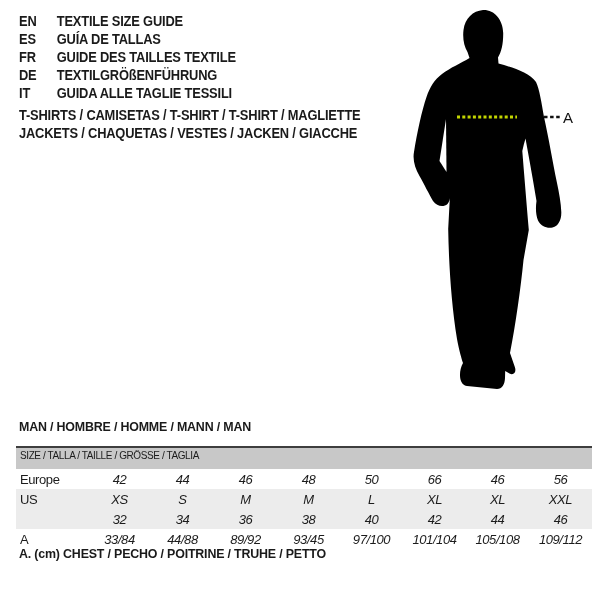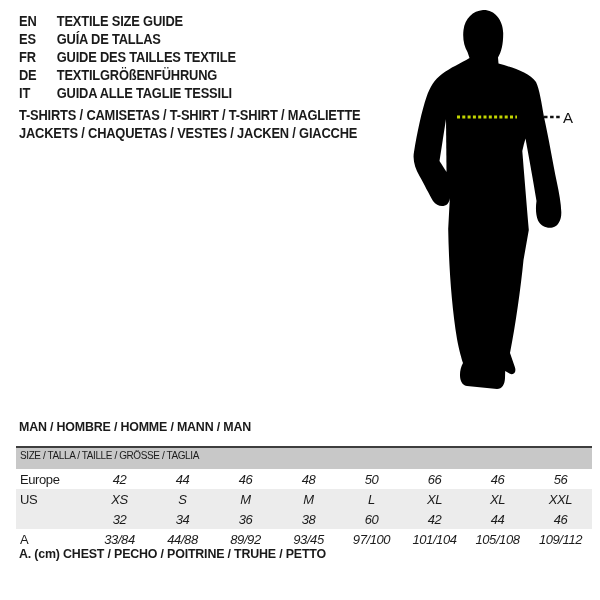--- a/index.html
+++ b/index.html
@@ -151,21 +151,21 @@
     <span class="val">XL</span>
     <span class="val">XXL</span>
   </div>
 
   <div class="trow shaded">
     <span class="rlabel"></span>
     <span class="val">32</span>
     <span class="val">34</span>
     <span class="val">36</span>
     <span class="val">38</span>
-    <span class="val">60</span>
+    <span class="val">40</span>
     <span class="val">42</span>
     <span class="val">44</span>
     <span class="val">46</span>
   </div>
 
   <div class="trow">
     <span class="rlabel">A</span>
     <span class="val">33/84</span>
     <span class="val">44/88</span>
     <span class="val">89/92</span>

